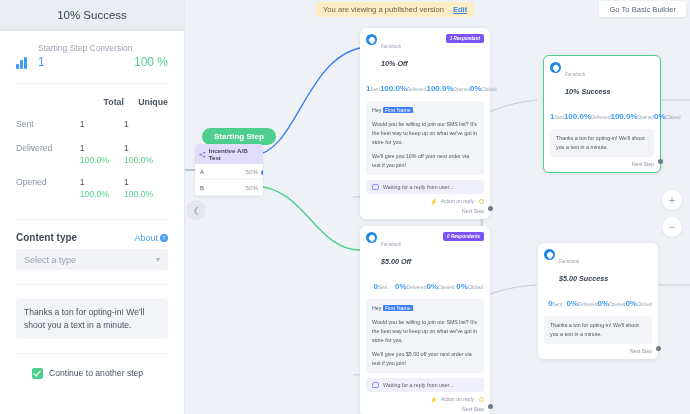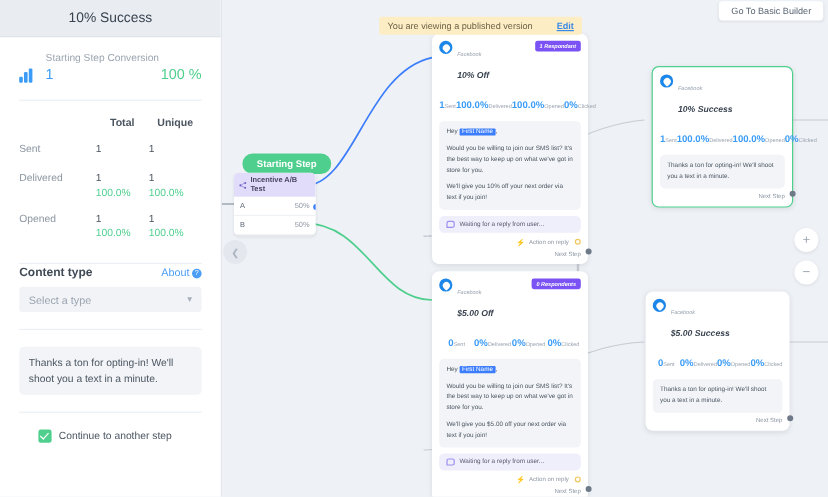--- a/index.html
+++ b/index.html
@@ -37,32 +37,32 @@
   .conv-icon i:nth-child(1) { height: 5px; }
   .conv-icon i:nth-child(2) { height: 9px; }
   .conv-icon i:nth-child(3) { height: 12px; }
   .conv-count { font-size: 12px; color: #3b9cf7; }
   .conv-pct { margin-left: auto; font-size: 12px; color: #4fcf8e; }
 
   .divider { height: 1px; background: #eceff3; margin: 6px 0 0 0; }
 
   table.stats { width: 100%; border-collapse: collapse; margin-top: 6px; }
   table.stats th {
-    font-size: 8.8px; color: #4a5561; font-weight: bold; text-align: center;
+    font-size: 8.8px; color: #4a5561; font-weight: bold; text-align: right;
     padding: 7px 0 6px 0;
   }
   table.stats th.blank { width: 42%; }
   table.stats td { padding: 6px 0; vertical-align: top; font-size: 8.6px; }
   table.stats td.lbl { color: #8b95a1; }
   table.stats td.val { color: #49535f; width: 29%; }
   table.stats td .pc { color: #4fcf8e; display: block; margin-top: 2px; }
 
   .sec-divider { height: 1px; background: #eceff3; margin: 14px 0 0 0; }
 
-  .ct-head { display: flex; align-items: baseline; margin-top: 2px; }
+  .ct-head { display: flex; align-items: baseline; margin-top: 12px; }
   .ct-label { font-size: 10px; color: #414b57; font-weight: bold; }
   .ct-about { margin-left: auto; font-size: 9px; color: #4a9ef5; }
   .ct-about .qmark {
     display: inline-block; width: 8px; height: 8px; border-radius: 50%;
     background: #4a9ef5; color: #fff; font-size: 6px; line-height: 8px;
     text-align: center; margin-left: 2px; vertical-align: 1px;
   }
   .select-box {
     margin-top: 6px; height: 21px; background: #f1f3f6;
     border-radius: 3px; display: flex; align-items: center;
@@ -91,21 +91,21 @@
   .canvas {
     position: relative; flex: 1; height: 414px;
     background: #eef1f5; overflow: hidden;
   }
   svg.edges { position: absolute; inset: 0; width: 505px; height: 414px; }
 
   
   .banner {
     position: absolute; left: 131px; top: 2px; height: 15px;
     background: #fdedc4; border-radius: 2px;
-    display: flex; align-items: center; padding: 0 7px; gap: 20px; z-index: 14; margin-top: 12px;
+    display: flex; align-items: center; padding: 0 7px; gap: 9px; z-index: 14;
   }
   .banner-text { font-size: 7.6px; color: #6d6348; }
   .banner-edit { font-size: 7.6px; color: #3b8ae8; text-decoration: underline; font-weight: bold; }
   .basic-builder {
     position: absolute; right: 4px; top: 1px; height: 16px;
     background: #fff; border-radius: 3px; display: flex; align-items: center;
     padding: 0 10px; font-size: 7.6px; color: #5a6573; z-index: 14;
     box-shadow: 0 1px 2px rgba(40,50,70,.08);
   }
 

